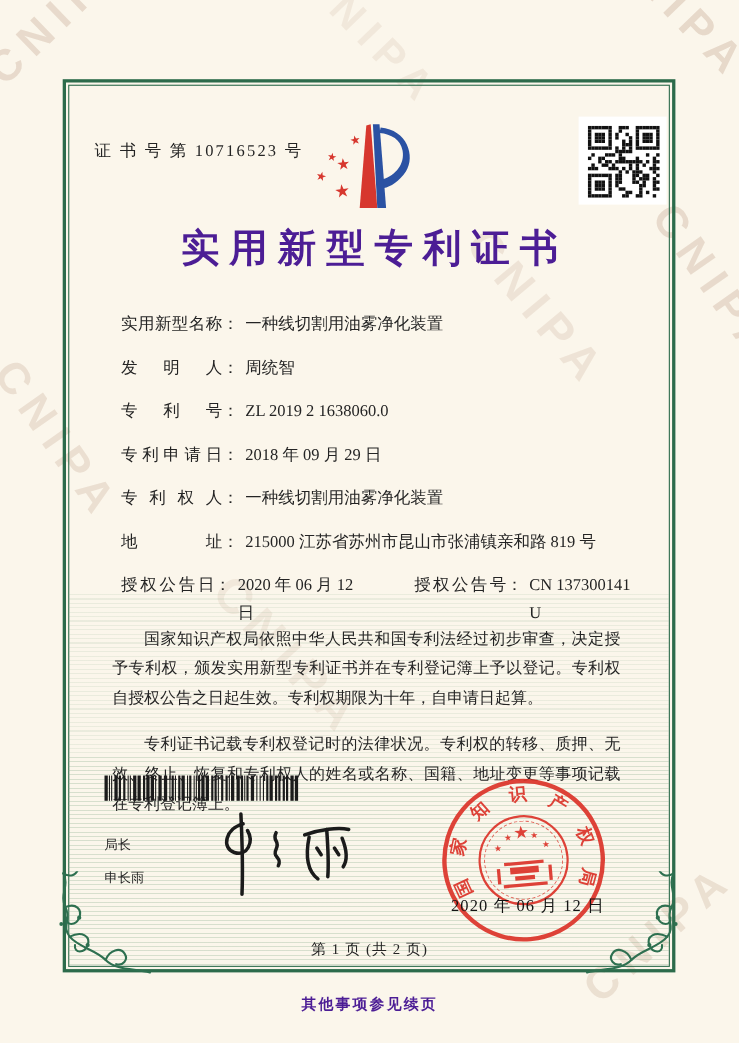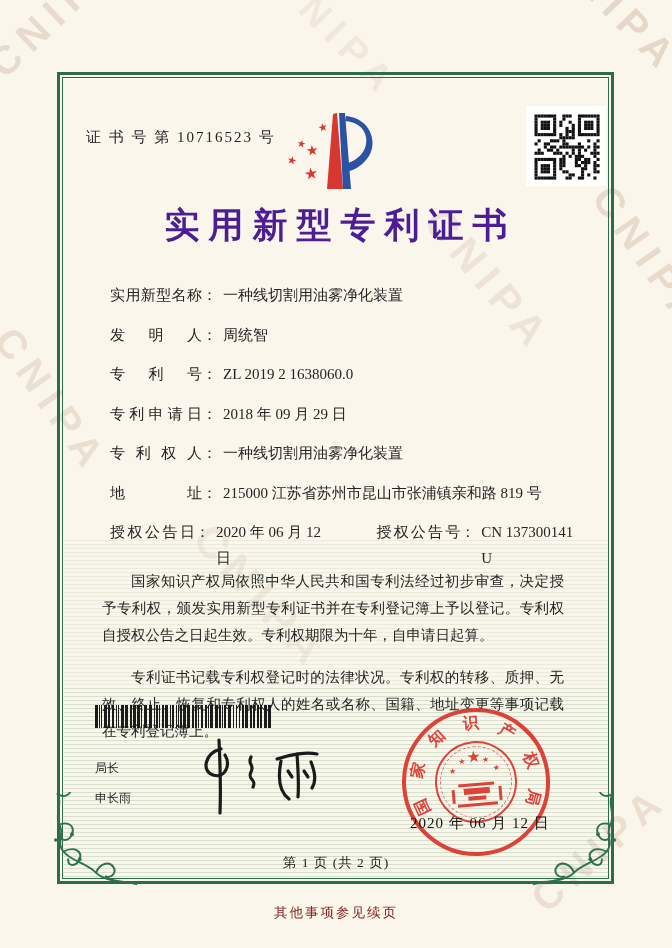--- a/index.html
+++ b/index.html
@@ -47,21 +47,21 @@
   .emblem{position:absolute;left:50%;top:50%;width:78px;height:78px;transform:translate(-50%,-50%);
           border:2px solid #dc352b;border-radius:50%;}
   .emblem::after{content:'';position:absolute;inset:3px;border:1px dashed rgba(220,53,43,.75);border-radius:50%;}
   .emblem .estar{position:absolute;color:#dc352b;font-family:"DejaVu Sans",sans-serif;line-height:1;}
   .emblem .ebar{position:absolute;left:50%;transform:translateX(-50%);background:#dc352b;}
   .emblem .epillar{position:absolute;width:3px;height:14px;top:45px;background:#dc352b;}
   .seal-date{position:absolute;left:410px;top:814px;z-index:5;font-size:15px;color:#141414;letter-spacing:1px;}
   .page-num{position:absolute;left:0;right:0;top:854px;text-align:center;font-size:13.5px;
             letter-spacing:1px;z-index:3;}
   .note{position:absolute;left:0;right:0;top:904px;text-align:center;font-size:13.5px;
-        letter-spacing:2px;z-index:3;color:#7f1d1d;}
+        letter-spacing:2px;z-index:3;color:#4c1d95;font-weight:bold;}
 </style>
 </head>
 <body>
 
 <div class="page">
 
   <div id="wm-layer">
       <div class="wm" style="left: -28px; top: -10px; font-size: 40px; opacity: 0.6; transform: rotate(-44deg);">CNIPA</div>
       <div class="wm" style="left: 532px; top: -16px; font-size: 40px; opacity: 0.65; transform: rotate(46deg);">CNIPA</div>
       <div class="wm" style="left: 566px; top: 236px; font-size: 40px; opacity: 0.6; transform: rotate(55deg);">CNIPA</div>

